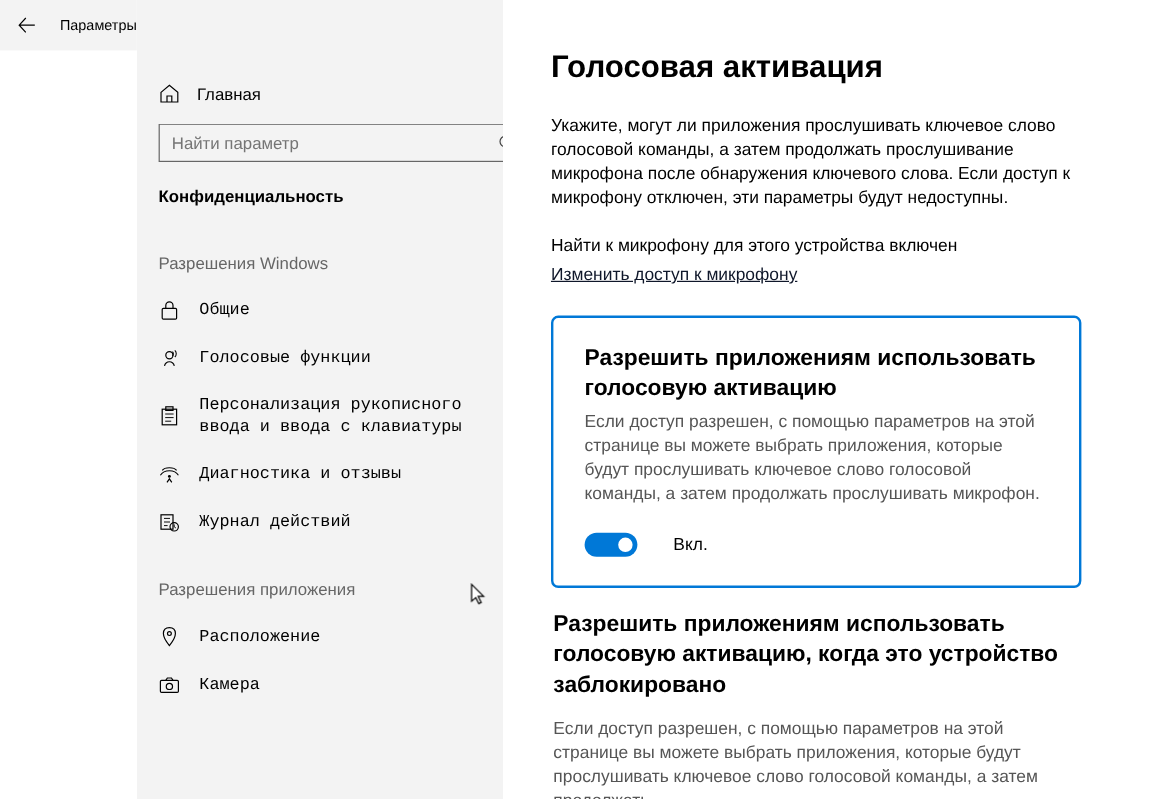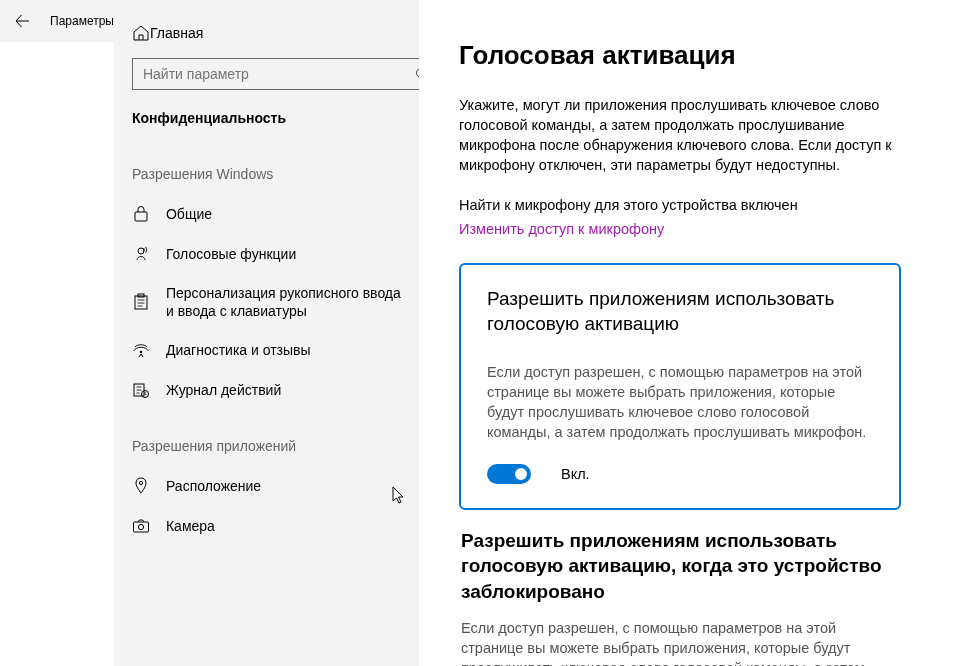--- a/index.html
+++ b/index.html
@@ -29,20 +29,22 @@
 .sidebar {
   width: 305px;
   background: #f3f3f3;
   padding: 18px 0 0 0;
   overflow-y: auto;
 }
 .home-row {
   display: flex; align-items: center;
   padding: 6px 18px 16px 18px;
   font-size: 14px;
+  gap: 14px;
+  margin-top: 45px;
 }
 .search-wrap { padding: 0 18px 18px 18px; }
 .search-box {
   position: relative;
   width: 307px; height: 32px;
   border: 1px solid #666;
   background: #f3f3f3;
   display: flex; align-items: center;
 }
 .search-input {
@@ -61,37 +63,37 @@
   padding: 10px 18px 12px 18px;
 }
 .nav-item {
   display: flex; align-items: center;
   padding: 10px 18px;
   font-size: 14px;
   gap: 16px;
   min-height: 40px;
 }
 .nav-item .icon { width: 18px; display: flex; align-items: center; justify-content: center; flex-shrink: 0; }
-.nav-item .label { line-height: 1.3; }
+.nav-item .label { line-height: 1.3; font-family: Liberation Mono, monospace; }
 .main {
   flex: 1;
   padding: 40px 60px 0 40px;
   overflow-y: auto;
 }
 .page-title { font-size: 26px; font-weight: 600; margin-bottom: 24px; }
 .intro { font-size: 14.5px; line-height: 1.38; margin-bottom: 22px; max-width: 480px; }
 .mic-status { font-size: 14.5px; margin-bottom: 8px; }
-.mic-link { font-size: 14.5px; color: #a21caf; margin-bottom: 26px; cursor: default; }
+.mic-link { font-size: 14.5px; color: #0f172a; margin-bottom: 26px; cursor: default; text-decoration: underline; }
 .setting-box {
   border: 2px solid #0078d7;
   border-radius: 6px;
   padding: 22px 26px 24px 26px;
   margin-bottom: 18px;
 }
-.setting-title { font-size: 19px; font-weight: 400; line-height: 1.3; margin-bottom: 26px; }
+.setting-title { font-size: 19px; font-weight: 700; line-height: 1.3; margin-bottom: 6px; }
 .setting-desc { font-size: 14.5px; color: #555; line-height: 1.38; margin-bottom: 22px; max-width: 460px; }
 .toggle-row { display: flex; align-items: center; gap: 30px; position: relative; }
 .toggle {
   width: 44px; height: 20px; border-radius: 10px;
   background: #0078d7; position: relative;
 }
 .toggle::after {
   content: ""; position: absolute; right: 4px; top: 4px;
   width: 12px; height: 12px; border-radius: 50%; background: #fff;
 }
@@ -193,21 +195,21 @@
           <svg width="18" height="18" viewBox="0 0 18 18">
               <rect x="2" y="3" width="10" height="12" stroke="#000" fill="none"></rect>
               <path d="M4.5 6h5M4.5 9h5M4.5 12h3" stroke="#000" stroke-width="0.8"></path>
               <circle cx="13" cy="13" r="3.5" stroke="#000" fill="none"></circle>
               <path d="M13 11v2l1.4 1" stroke="#000" fill="none" stroke-width="0.8"></path>
             </svg>
         </span>
         <span class="label">Журнал действий</span>
       </div>
 
-      <div class="group-header" style="padding-top:28px">Разрешения приложений</div>
+      <div class="group-header" style="padding-top:28px">Разрешения приложения</div>
 
       <div class="nav-item">
         <span class="icon">
           <svg width="16" height="18" viewBox="0 0 16 18">
               <path d="M8 1C5 1 3 3 3 6c0 4 5 10 5 10s5-6 5-10c0-3-2-5-5-5z" stroke="#000" fill="none"></path>
               <circle cx="8" cy="6" r="1.6" stroke="#000" fill="none"></circle>
             </svg>
         </span>
         <span class="label">Расположение</span>
       </div>

